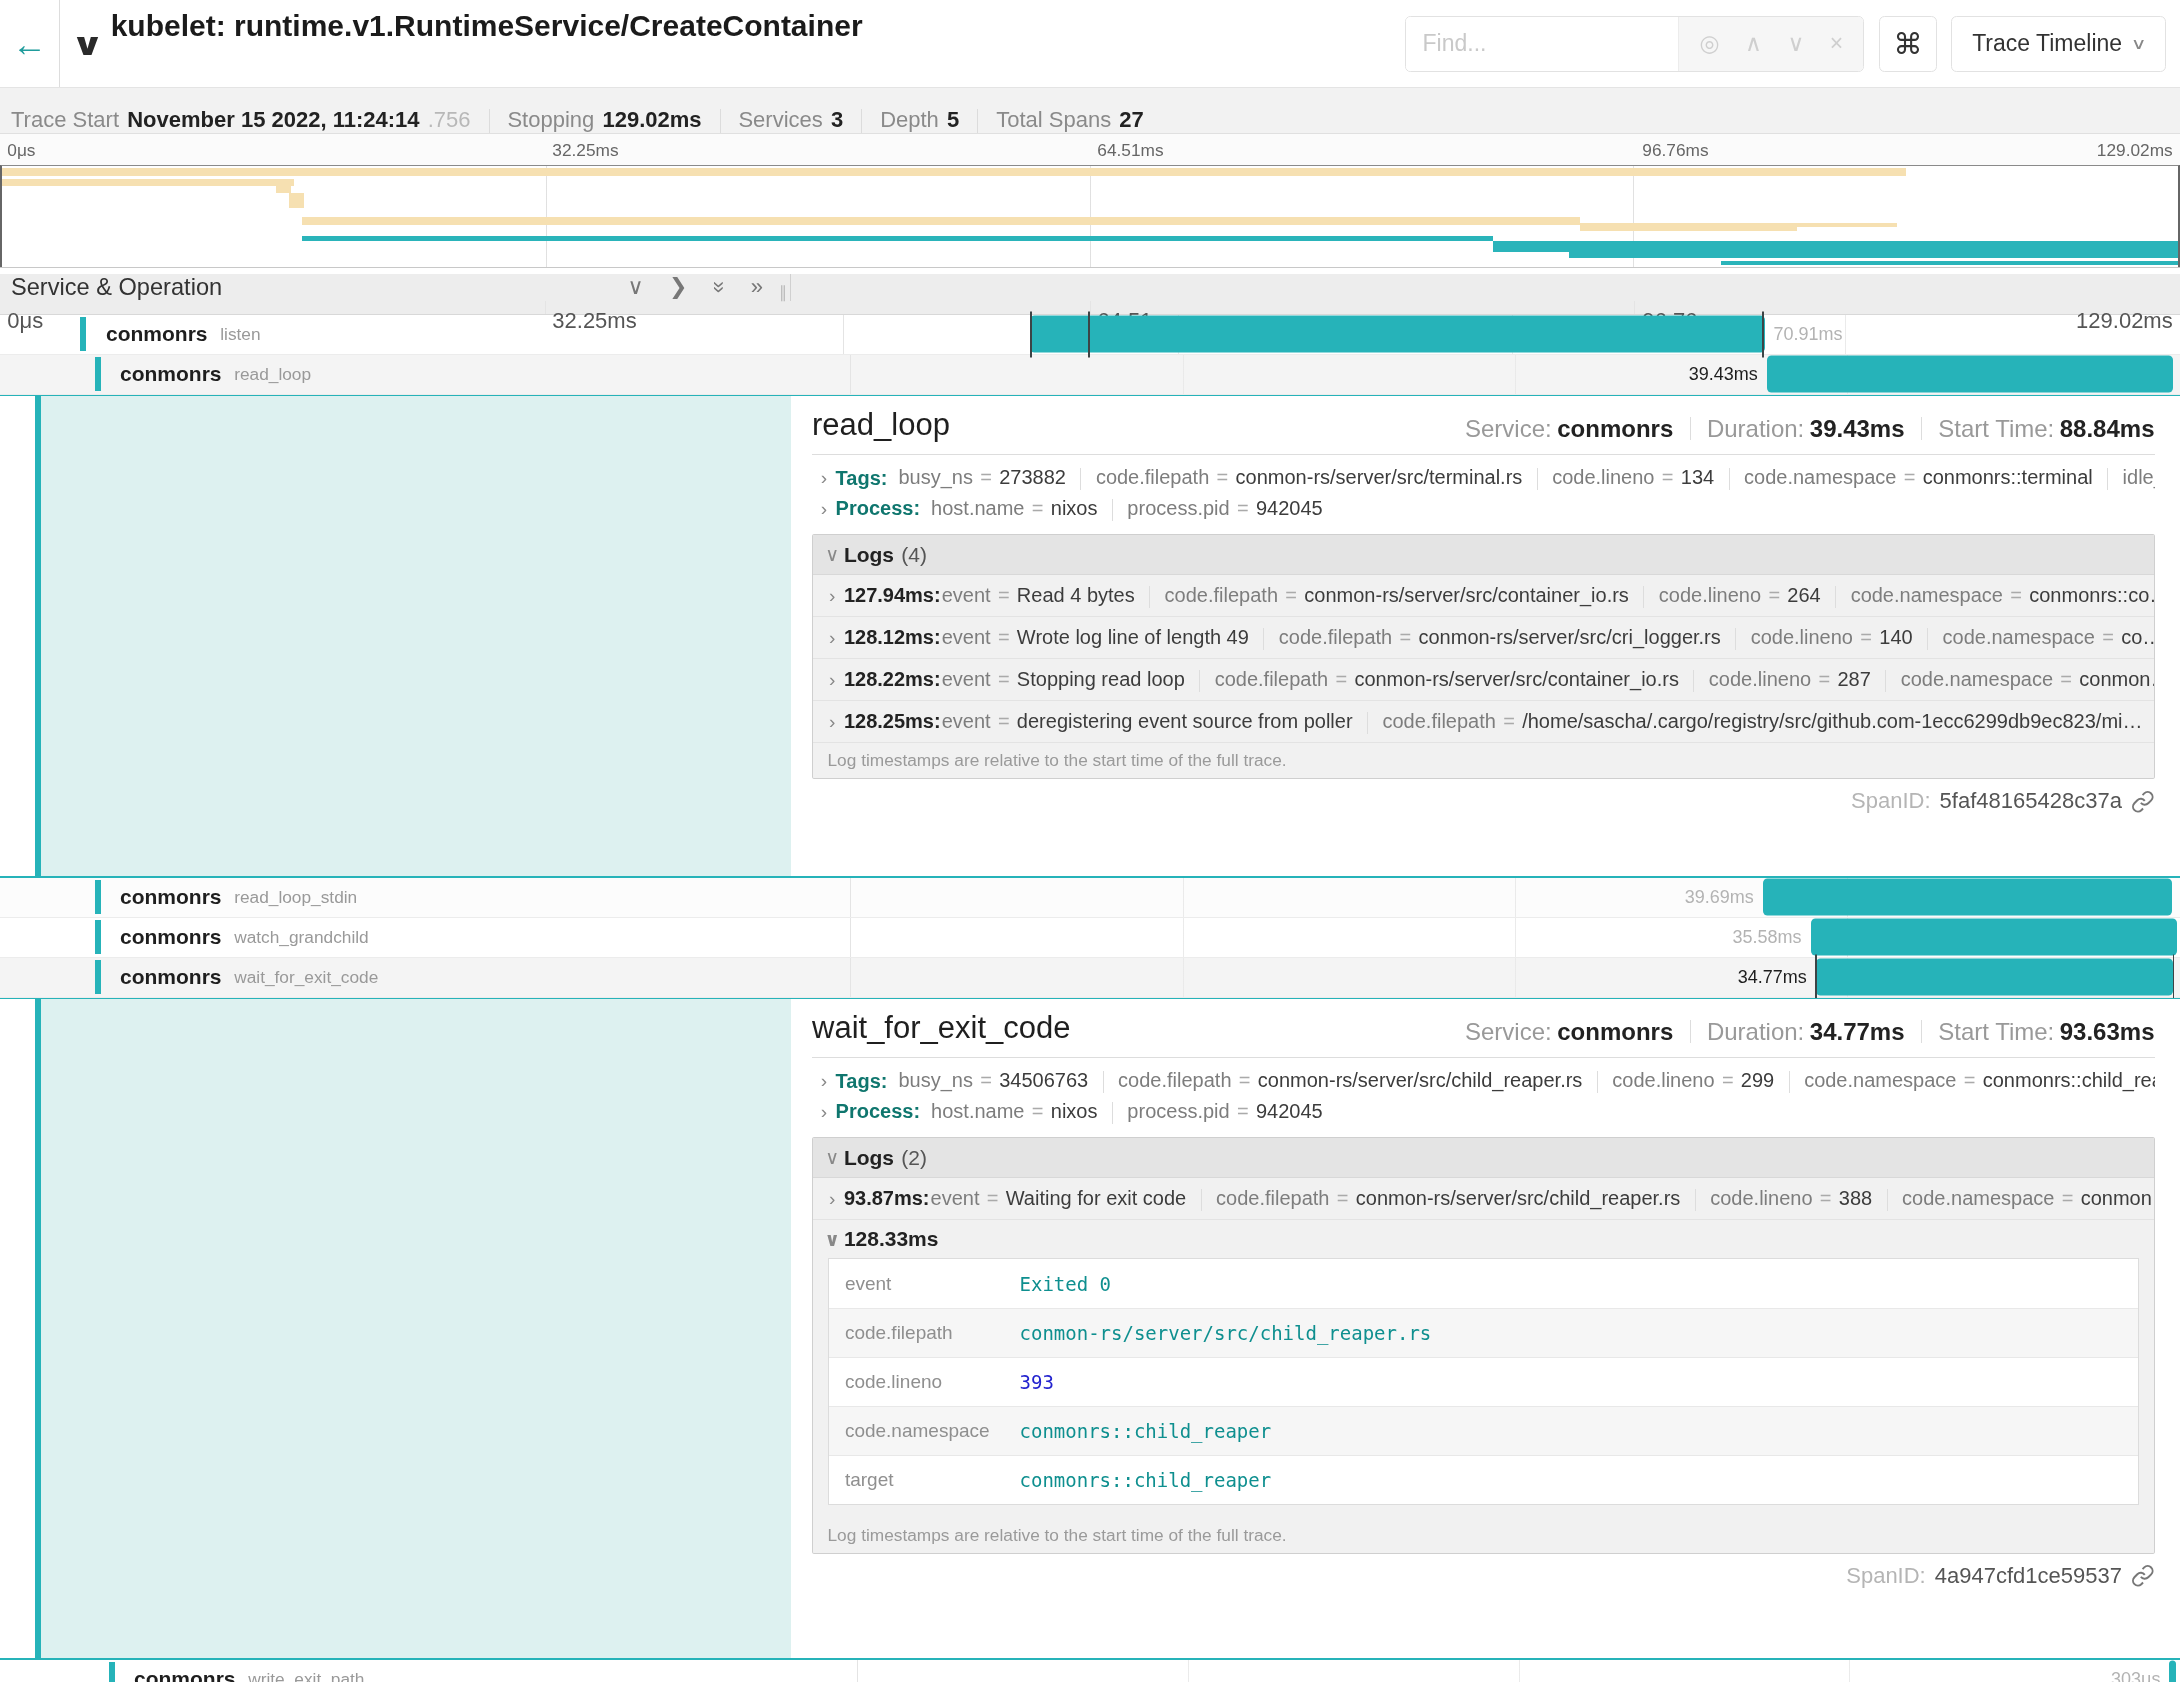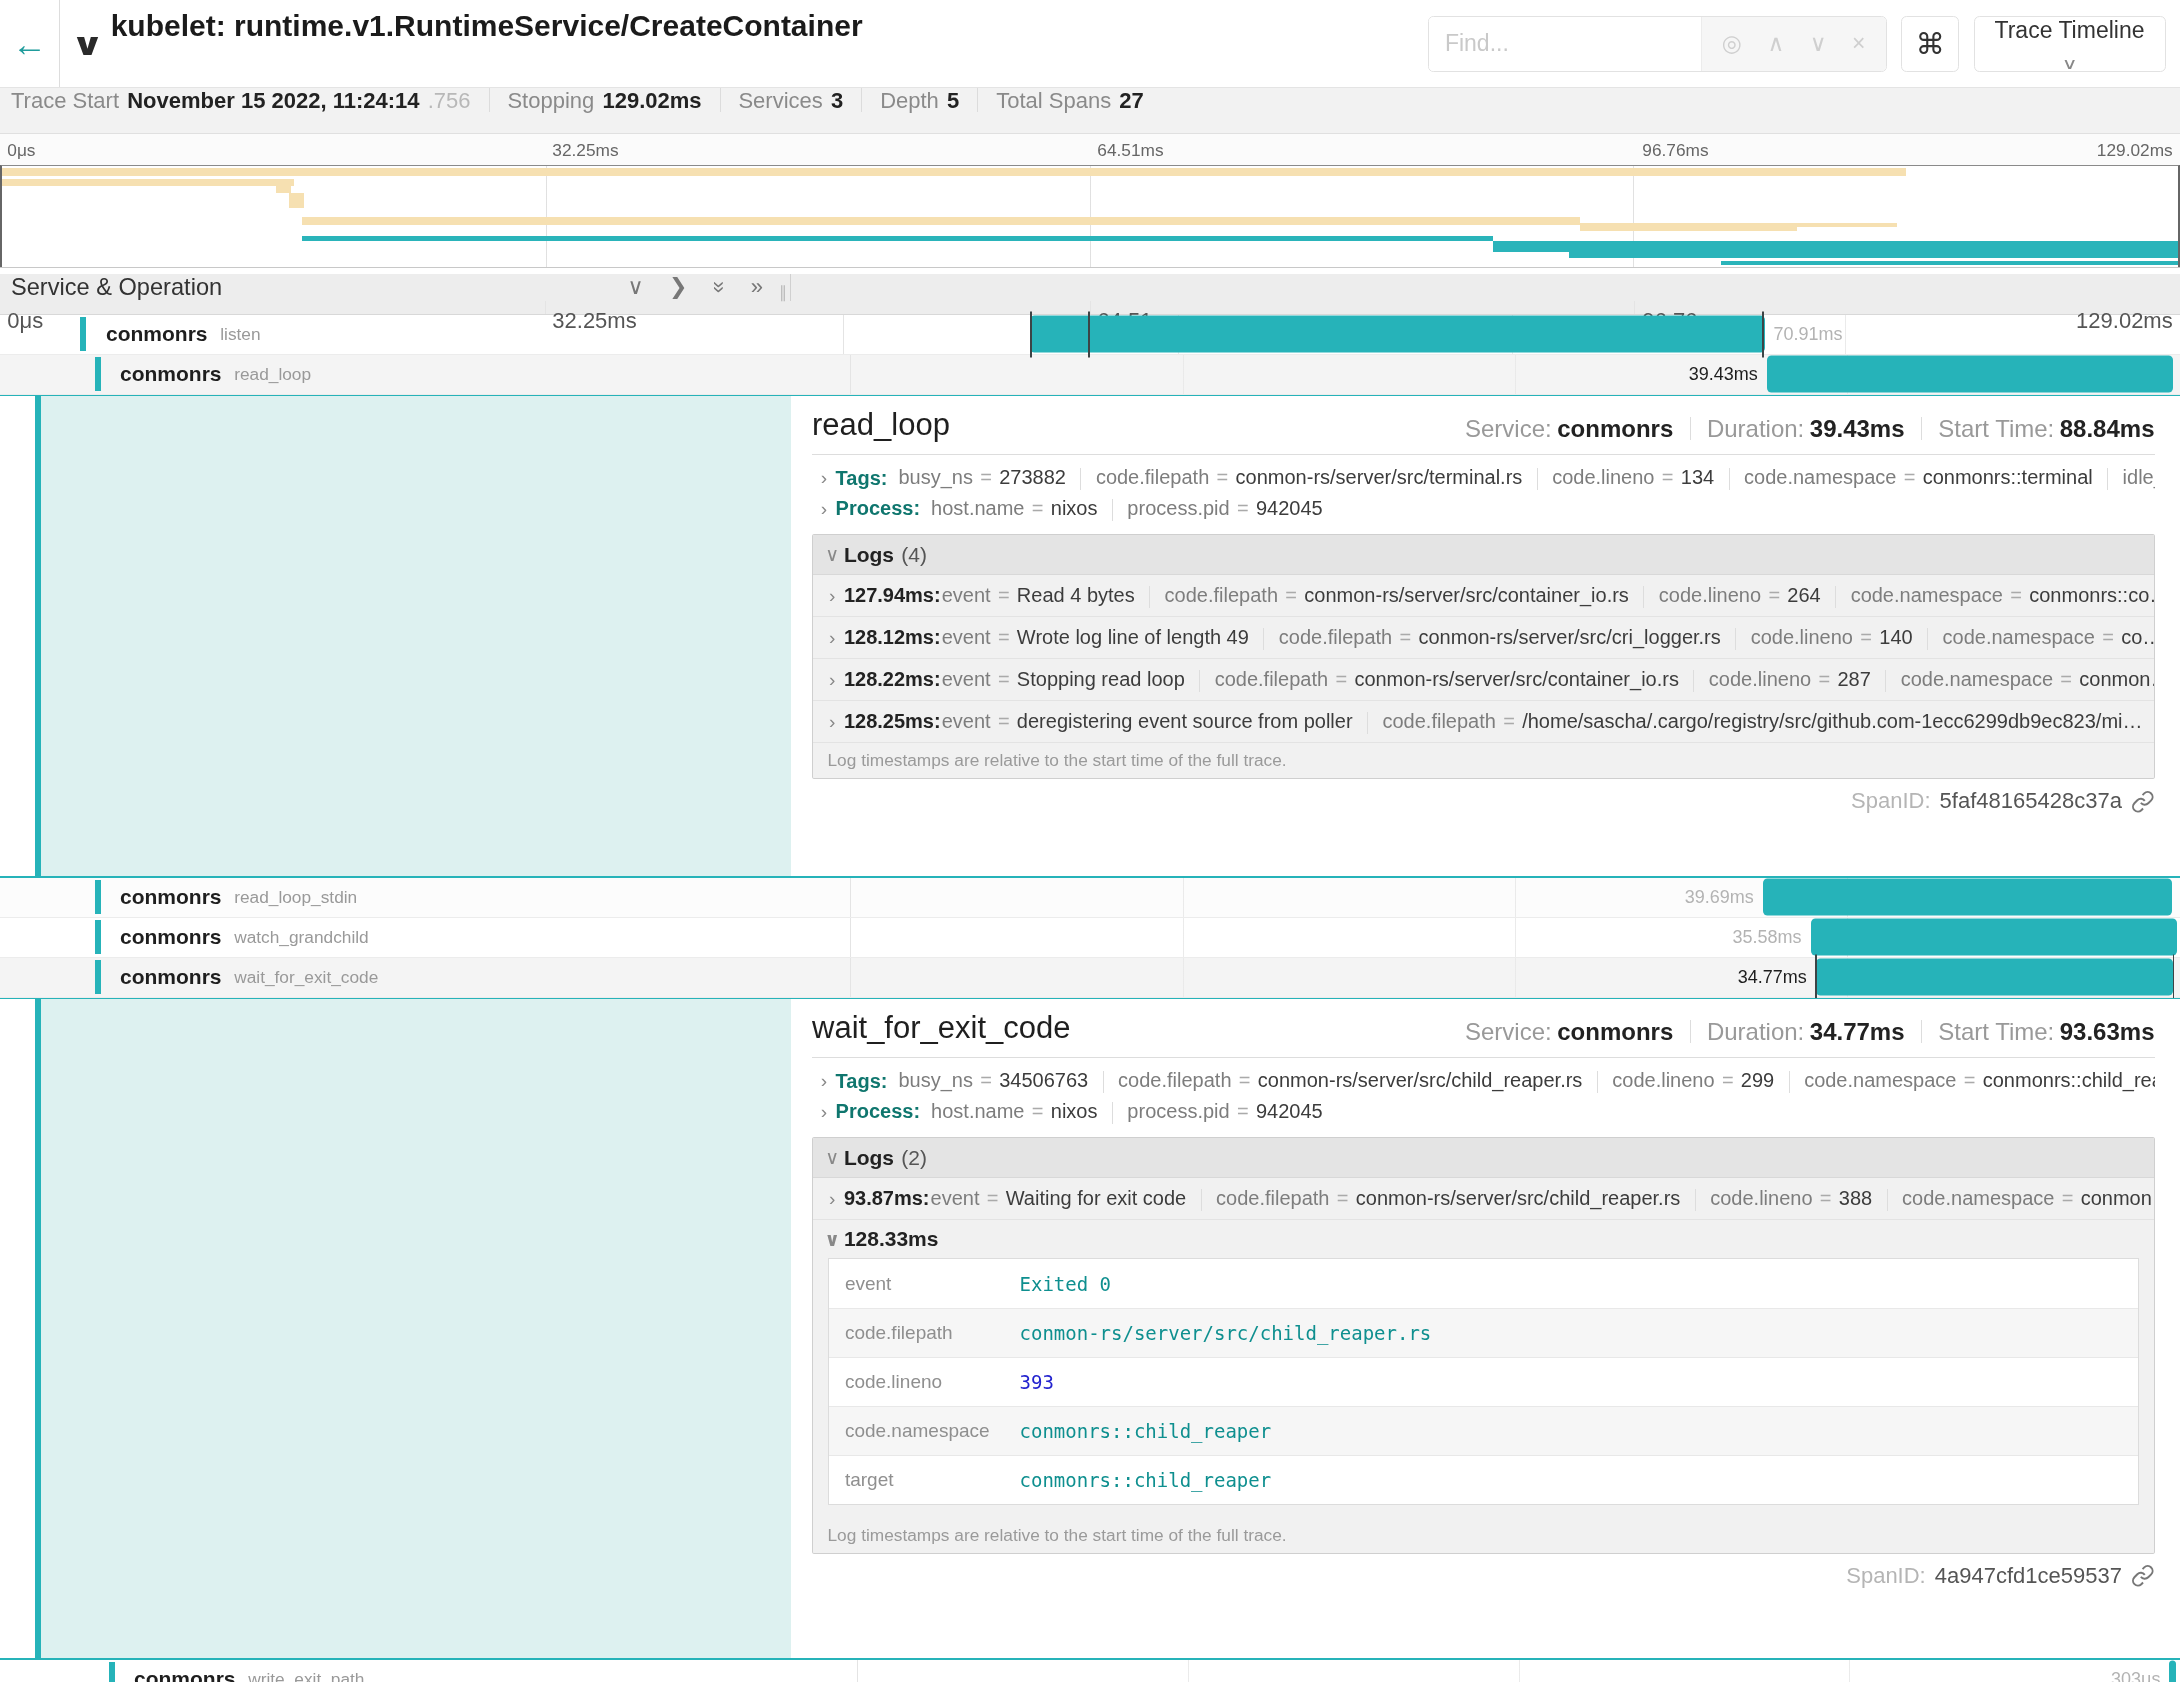--- a/index.html
+++ b/index.html
@@ -19,24 +19,24 @@
   .big-chev{font-size:31px;color:#2a2a2a;font-weight:700;transform:scaleX(1.35);margin-top:25.5px;}
   .titles{padding-top:9px;line-height:1.15;}
   .trace-title{font-size:30px;font-weight:600;color:#1b1b1b;white-space:nowrap;}
   .trace-id{font-size:23.6px;color:#b3b3b3;margin-top:1.8px;}
   .header-right{display:flex;align-items:center;gap:14.5px;padding-right:14.5px;}
   .find-box{display:flex;width:459px;height:56px;border:0.9px solid #e2e2e2;border-radius:5.5px;overflow:hidden;background:#fff;}
   .find-input{flex:1;border:none;outline:none;padding:0 16.4px;font-size:23px;color:#444;min-width:0;font-family:inherit;}
   .find-input::placeholder{color:#c9c9c9;}
   .find-suffix{display:flex;align-items:center;gap:25.5px;padding:0 20px;background:#f6f6f6;border-left:0.9px solid #ececec;color:#cfcfcf;font-size:23px;}
   .cmd-btn{width:58px;height:56px;border:0.9px solid #e2e2e2;border-radius:5.5px;display:flex;align-items:center;justify-content:center;font-size:29px;color:#333;background:#fff;cursor:pointer;}
-  .view-btn{height:56px;border:0.9px solid #e2e2e2;border-radius:5.5px;display:flex;align-items:center;padding:0 20px;font-size:23px;color:#333;gap:11px;background:#fff;cursor:pointer;white-space:nowrap;flex-direction:column;}
+  .view-btn{height:56px;border:0.9px solid #e2e2e2;border-radius:5.5px;display:flex;align-items:center;padding:0 20px;font-size:23px;color:#333;gap:11px;background:#fff;cursor:pointer;white-space:nowrap;}
   .view-caret{font-size:15.5px;color:#888;transform:scaleX(1.4);}
   
-  .stats-bar{height:46px;background:#f2f2f2;border-bottom:0.9px solid #e0e0e0;display:flex;align-items:flex-start;padding:0 11px;font-size:22px;color:#8a8a8a;white-space:nowrap;}
+  .stats-bar{height:46px;background:#f2f2f2;border-bottom:0.9px solid #e0e0e0;display:flex;align-items:flex-end;padding:0 11px;font-size:22px;color:#8a8a8a;white-space:nowrap;}
   .stat b{color:#222;font-weight:700;margin-left:8.2px;}
   .stat .frac{color:#b8b8b8;font-weight:400;}
   .stat-sep{width:0.9px;height:23.6px;background:#dcdcdc;margin:0 18px;}
   
   .minimap{height:134px;border-bottom:0.9px solid #c8c8c8;background:#fbfbfb;position:relative;}
   .mm-ticks{position:relative;height:31px;font-size:17.3px;color:#666;}
   .tick-label{position:absolute;top:5.5px;padding:0 7.3px;white-space:nowrap;}
   .mm-canvas{position:relative;height:102px;background:#fff;border-top:1.8px solid #8a8a8a;border-left:2.7px solid #666;border-right:2.7px solid #666;
     background-image:linear-gradient(#ddd,#ddd),linear-gradient(#ddd,#ddd),linear-gradient(#ddd,#ddd);
     background-size:0.9px 100%;background-position:25% 0,50% 0,75% 0;background-repeat:no-repeat;}

